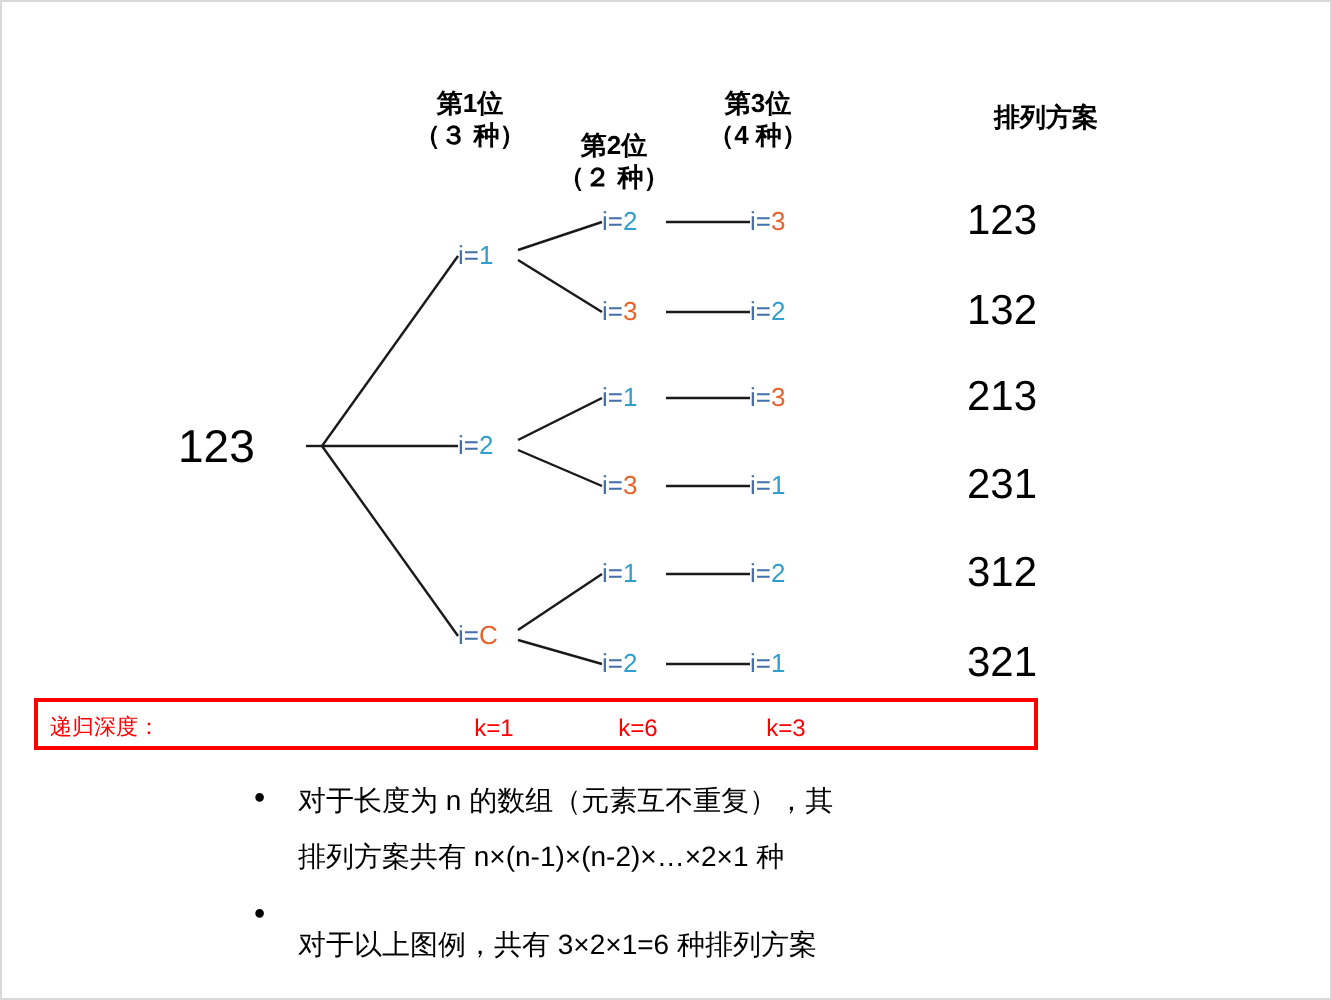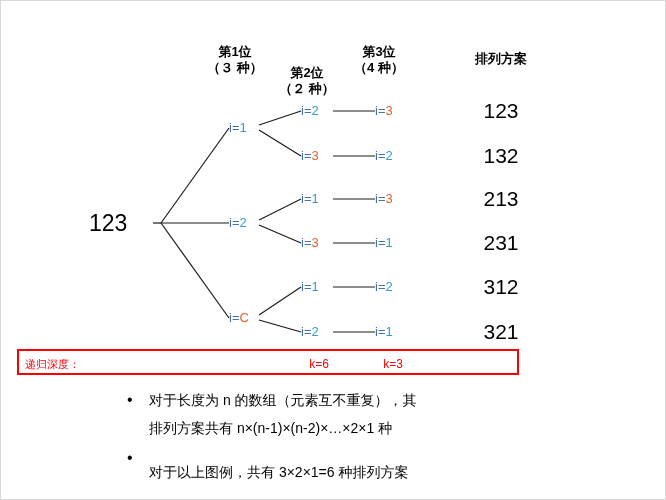--- a/index.html
+++ b/index.html
@@ -138,21 +138,21 @@
     <div class="sub">（３ 种）</div>
   </div>
   <div class="abs col-head" style="left:268px; top:28px;margin-top:36px;">
     <div>第2位</div>
     <div class="sub">（２ 种）</div>
   </div>
   <div class="abs col-head" style="left:340px; top:43px;">
     <div>第3位</div>
     <div class="sub">（4 种）</div>
   </div>
-  <div class="abs head-plain" style="left:452px; top:50px;">排列方案</div>
+  <div class="abs head-plain" style="left:452px; top:50px;text-align:right;">排列方案</div>
 
   <div class="abs root-node" style="left:88px; top:209px;">123</div>
 
   <div class="abs node-label" style="left:228px; top:119px;">
     <span class="eq">i=</span><span class="v-blue">1</span>
   </div>
   <div class="abs node-label" style="left:228px; top:214px;">
     <span class="eq">i=</span><span class="v-blue">2</span>
   </div>
   <div class="abs node-label" style="left:228px; top:309px;">
@@ -199,20 +199,21 @@
 
   <div class="abs result" style="left:452px; top:98px;">123</div>
   <div class="abs result" style="left:452px; top:143px;">132</div>
   <div class="abs result" style="left:452px; top:186px;">213</div>
   <div class="abs result" style="left:452px; top:230px;">231</div>
   <div class="abs result" style="left:452px; top:274px;">312</div>
   <div class="abs result" style="left:452px; top:319px;">321</div>
 
   <div class="abs depth-box" style="left:16px; top:348px; width:502px;">
     <div class="abs depth-label" style="left:0px; top:0px;">递归深度：</div>
+    <div class="abs depth-k" style="left:190px; top:0px;">k=1</div>
     <div class="abs depth-k" style="left:262px; top:0px;">k=6</div>
     <div class="abs depth-k" style="left:336px; top:0px;">k=3</div>
   </div>
 
   <div class="abs bullet-dot" style="left:126px; top:390px;">•</div>
   <div class="abs note" style="left:148px; top:388px;text-align:right;">对于长度为 n 的数组（元素互不重复），其</div>
   <div class="abs note" style="left:148px; top:416px;">排列方案共有 n×(n-1)×(n-2)×…×2×1 种</div>
 
   <div class="abs bullet-dot" style="left:126px; top:448px;">•</div>
   <div class="abs note" style="left:148px; top:460px;">对于以上图例，共有 3×2×1=6 种排列方案</div>

